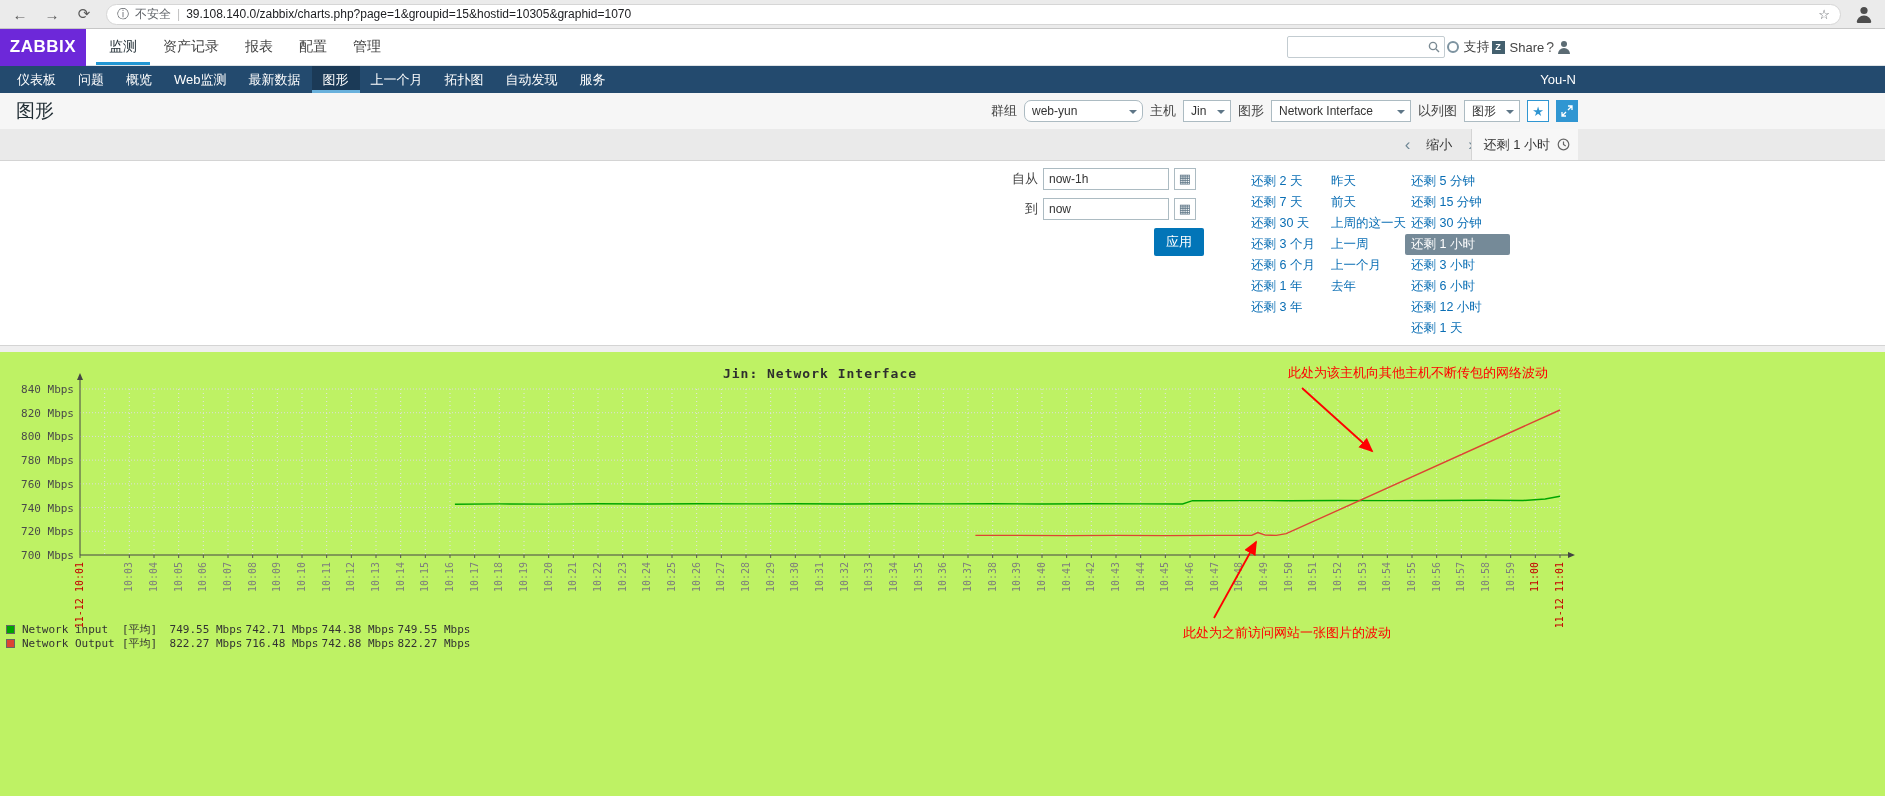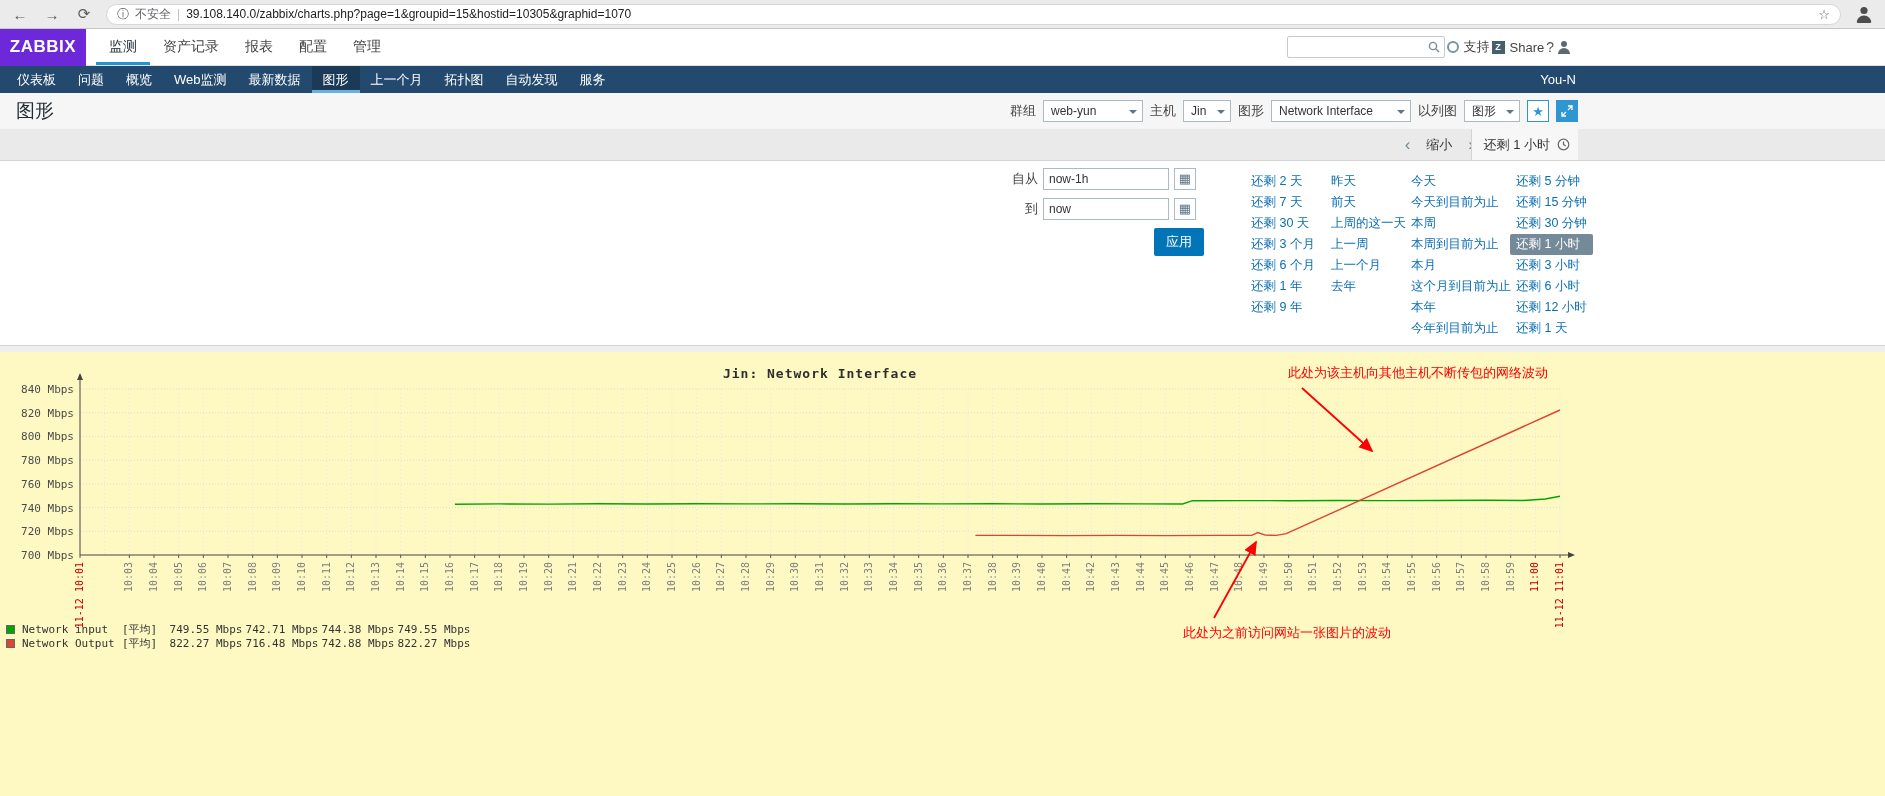--- a/index.html
+++ b/index.html
@@ -85,21 +85,21 @@
   .quick-cols{position:absolute;left:1245px;top:10px;display:flex}
   .q-col{display:flex;flex-direction:column}
   .q-col:nth-child(1){width:80px}.q-col:nth-child(2){width:80px}.q-col:nth-child(3){width:105px}
   .q-link{display:block;height:21px;line-height:21px;font-size:12.5px;color:#0a6eb4;
     cursor:pointer;white-space:nowrap;padding:0 6px}
   .q-link.selected{background:#758a98;color:#fff;border-radius:2px}
 
   .panel-gap{height:6px;background:#efefef}
 
   
-  .chart-panel{height:444px;background:#fef9c3;position:relative}
+  .chart-panel{height:444px;background:#bef264;position:relative}
   .chart-inner{width:1578px;height:444px;position:relative}
   #chartSvg{position:absolute;left:0;top:0}
   .gtitle{font:bold 13px "DejaVu Sans Mono",monospace;fill:#2e2e2e;letter-spacing:1px}
   .ylab{font:11px "DejaVu Sans Mono",monospace;fill:#4a4a4a}
   .xlab{font:10px "DejaVu Sans Mono",monospace;fill:#7d7d7d}
   .xlab.red{fill:#c40000}
   .legend{position:absolute;left:6px;top:270px;font-family:"DejaVu Sans Mono",monospace;
     font-size:11px;color:#333}
   .lg-row{display:grid;grid-template-columns:16px 100px 46px 76px 76px 76px 76px;
     align-items:center;height:13px;margin-bottom:1px}
@@ -181,21 +181,21 @@
       <div class="sn-item">服务</div>
       <span class="sn-right">You-N</span>
   </div>
 </nav>
 
 <div class="page-head">
   <div class="ph-in">
     <h1 class="page-title">图形</h1>
     <div class="controls" id="pageControls">
         <span class="ctl-label">群组</span>
-        <div class="sel" style="width: 100px;">
+        <div class="sel" style="width: 119px; border-radius: 7px;">
           <span class="sel-val">web-yun</span>
           <span class="caret"></span>
         </div>
         <span class="ctl-label">主机</span>
         <div class="sel" style="width: 48px;">
           <span class="sel-val">Jin</span>
           <span class="caret"></span>
         </div>
         <span class="ctl-label">图形</span>
         <div class="sel" style="width: 140px;">
@@ -250,39 +250,29 @@
       <button class="apply-btn">应用</button>
     </div>
     <div class="quick-cols" id="quickCols">
         <div class="q-col">
           <div class="q-link">还剩 2 天</div>
           <div class="q-link">还剩 7 天</div>
           <div class="q-link">还剩 30 天</div>
           <div class="q-link">还剩 3 个月</div>
           <div class="q-link">还剩 6 个月</div>
           <div class="q-link">还剩 1 年</div>
-          <div class="q-link">还剩 9 年</div>
+          <div class="q-link">还剩 3 年</div>
         </div>
         <div class="q-col">
           <div class="q-link">昨天</div>
           <div class="q-link">前天</div>
           <div class="q-link">上周的这一天</div>
           <div class="q-link">上一周</div>
           <div class="q-link">上一个月</div>
           <div class="q-link">去年</div>
-        </div>
-        <div class="q-col">
-          <div class="q-link">今天</div>
-          <div class="q-link">今天到目前为止</div>
-          <div class="q-link">本周</div>
-          <div class="q-link">本周到目前为止</div>
-          <div class="q-link">本月</div>
-          <div class="q-link">这个月到目前为止</div>
-          <div class="q-link">本年</div>
-          <div class="q-link">今年到目前为止</div>
         </div>
         <div class="q-col">
           <div class="q-link">还剩 5 分钟</div>
           <div class="q-link">还剩 15 分钟</div>
           <div class="q-link">还剩 30 分钟</div>
           <div class="q-link selected">还剩 1 小时</div>
           <div class="q-link">还剩 3 小时</div>
           <div class="q-link">还剩 6 小时</div>
           <div class="q-link">还剩 12 小时</div>
           <div class="q-link">还剩 1 天</div>

